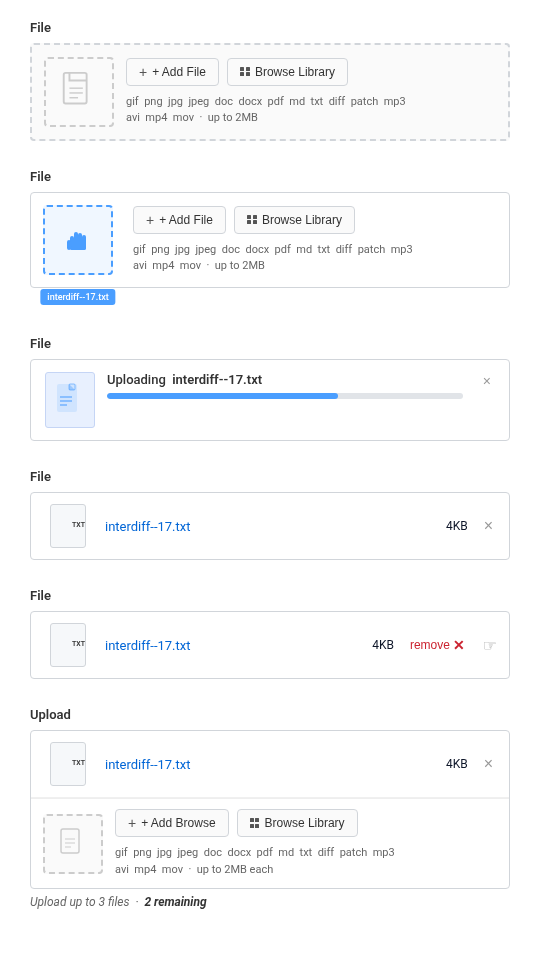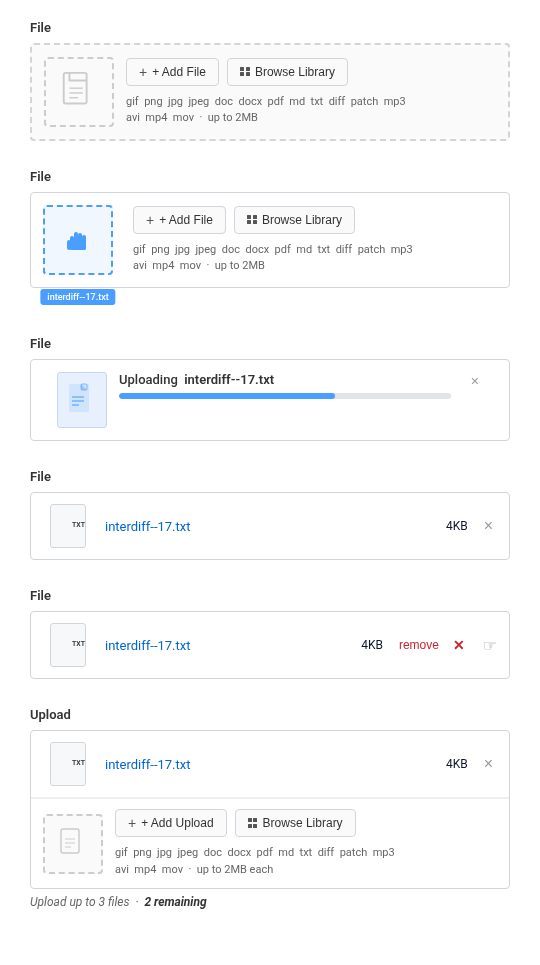--- a/index.html
+++ b/index.html
@@ -115,21 +115,21 @@
     .file-types {
       font-size: 11px;
       color: #666;
       line-height: 1.5;
     }
 
     
     .upload-box {
       border: 1px solid #d1d5da;
       border-radius: 4px;
-      padding: 12px 26px;
+      padding: 12px 14px;
       display: flex;
       align-items: flex-start;
       gap: 12px;
     }
 
     .upload-info {
       flex: 1;
     }
 
     .upload-filename {
@@ -228,21 +228,21 @@
     }
 
     .remove-btn {
       background: none;
       border: none;
       cursor: pointer;
       color: #cb2431;
       font-size: 12px;
       display: flex;
       align-items: center;
-      gap: 14px;
+      gap: 3px;
       padding: 2px 4px;
     }
 
     .remove-x {
       color: #cb2431;
       font-weight: bold;
     }
 
     
     .files-section-box {
@@ -449,21 +449,21 @@
           <rect x="2" y="2" width="18" height="24" rx="2" stroke="#ccc" stroke-width="1.5" fill="none"></rect>
           <line x1="6" y1="12" x2="16" y2="12" stroke="#ccc" stroke-width="1"></line>
           <line x1="6" y1="16" x2="16" y2="16" stroke="#ccc" stroke-width="1"></line>
           <line x1="6" y1="20" x2="12" y2="20" stroke="#ccc" stroke-width="1"></line>
         </svg>
       </div>
       <div class="file-info">
         <div class="btn-row">
           <button class="btn">
             <span class="plus">+</span>
-            <span>+ Add Upload</span>
+            <span>+ Add Browse</span>
           </button>
           <button class="btn">
             <span class="grid-icon">
               <span></span>
                 <span></span>
                 <span></span>
                 <span></span>
             </span>
             <span>Browse Library</span>
           </button>

